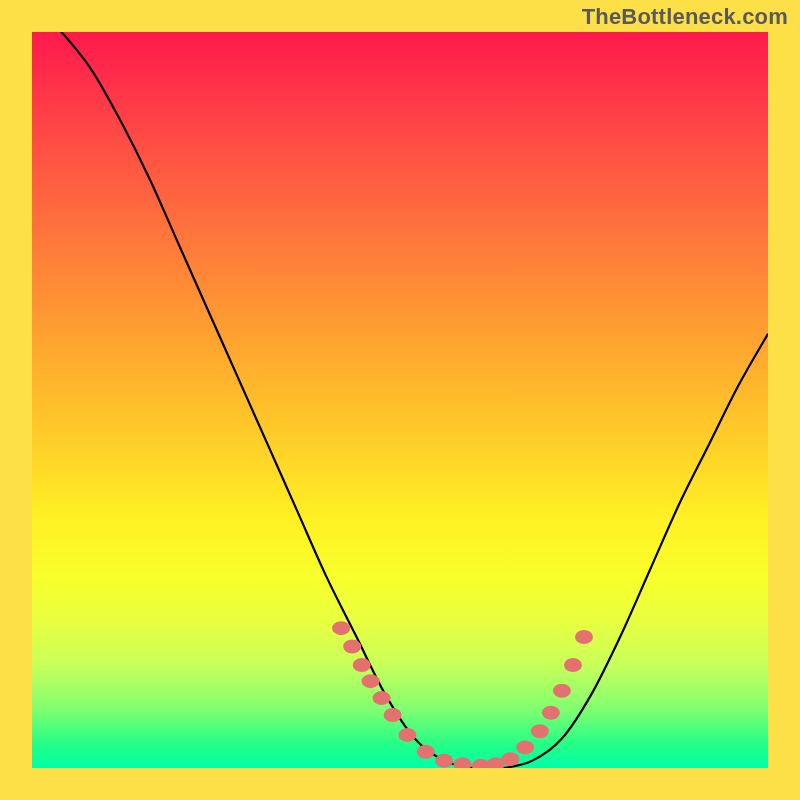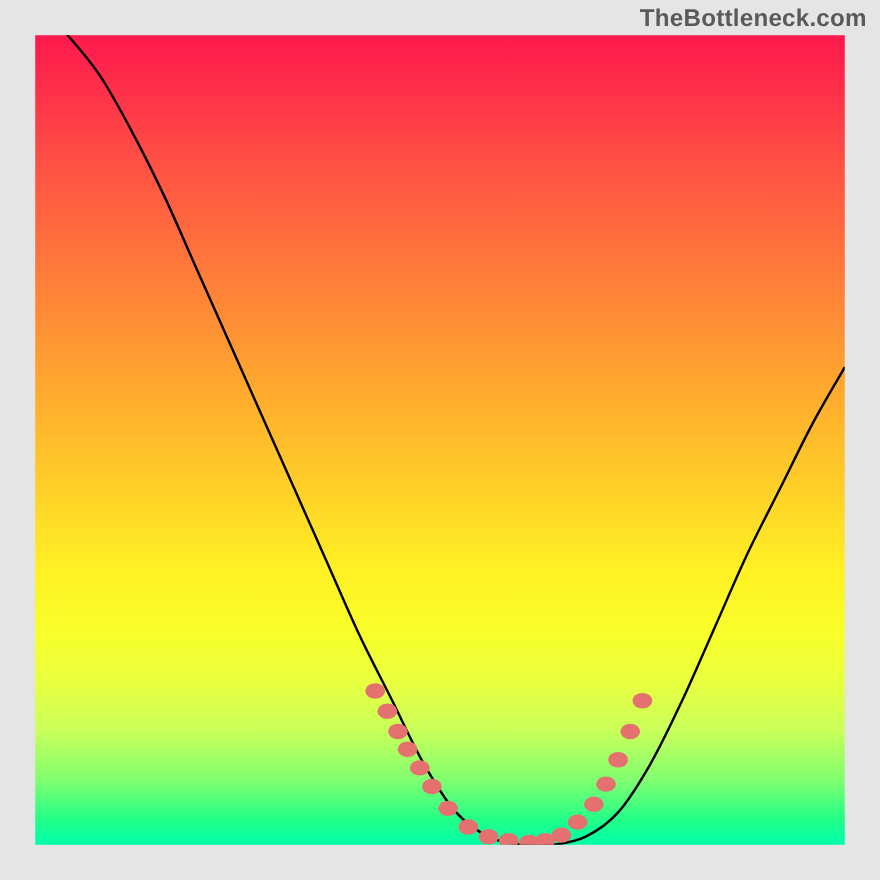--- a/index.html
+++ b/index.html
@@ -1,21 +1,21 @@
 <!DOCTYPE html>
 <html><head>
 <meta charset="utf-8">
 <style>
   * { margin: 0; padding: 0; box-sizing: border-box; }
   html, body { width: 800px; height: 800px; overflow: hidden; background: #000; }
   .frame {
     position: absolute;
     top: 0; left: 0;
     width: 800px; height: 800px;
-    background: #e5e5e5;
+    background: #fde047;
   }
   .watermark {
     position: absolute;
     top: 4px;
     right: 12px;
     font-family: Arial, Helvetica, sans-serif;
     font-size: 22px;
     font-weight: 600;
     color: #5a5a5a;
     letter-spacing: 0.2px;

